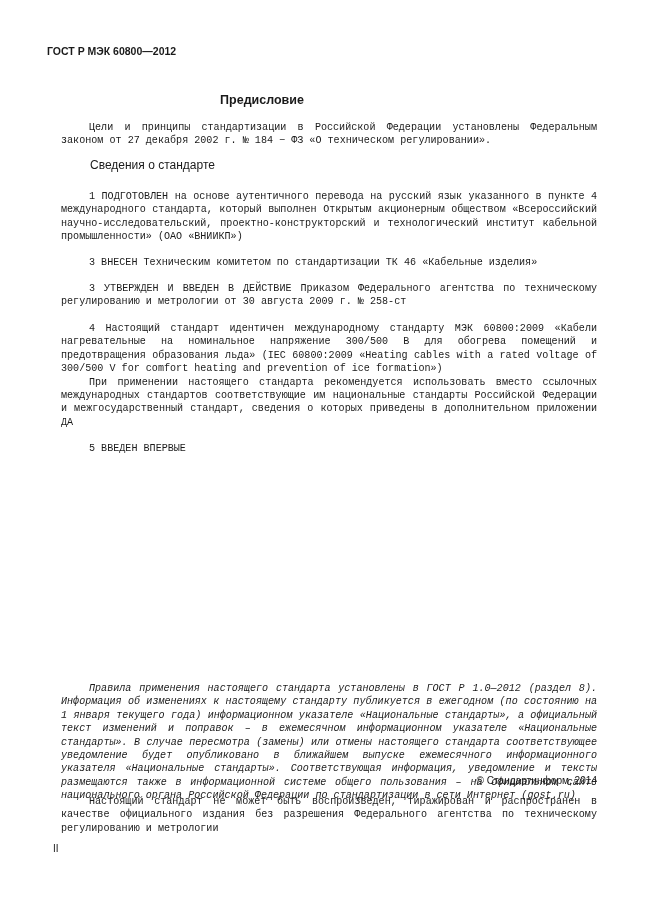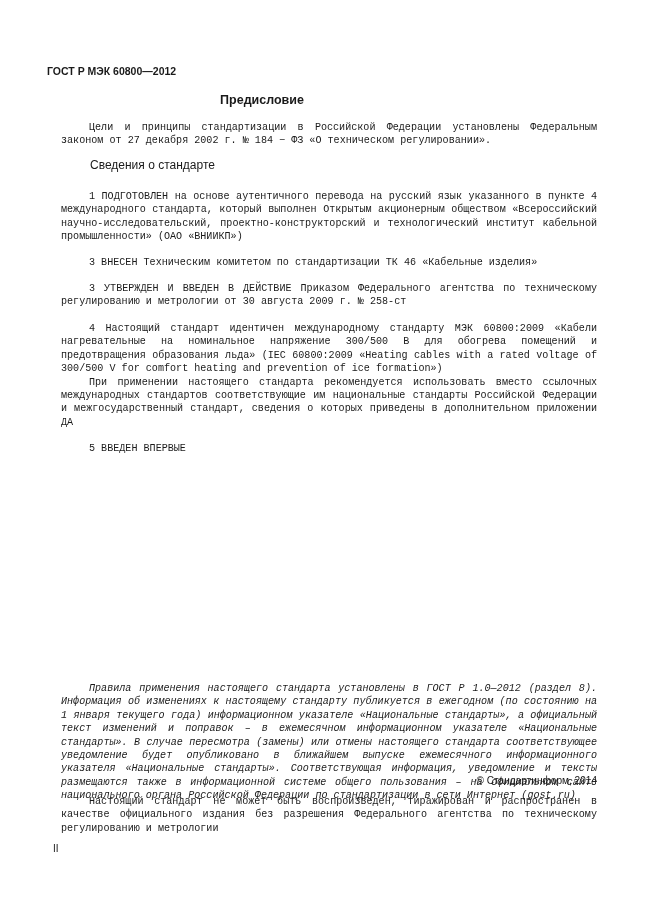--- a/index.html
+++ b/index.html
@@ -1,21 +1,21 @@
 <!DOCTYPE html>
 <html><head>
   <meta charset="utf-8">
   <style>
     html, body { margin: 0; padding: 0; background: #ffffff; }
     body {
       width: 646px; height: 913px; position: relative; overflow: hidden;
       font-family: "Liberation Sans", sans-serif; color: #1a1a1a;
     }
     .page-header {
-      position: absolute; left: 47px; top: 65px;
+      position: absolute; left: 47px; top: 45px;
       font-size: 10.5px; font-weight: bold; letter-spacing: 0;
     }
     .title {
       position: absolute; left: 0; width: 524px; top: 93px;
       text-align: center; font-size: 12.5px; font-weight: bold;
     }
     .text {
       position: absolute; left: 61px; width: 536px;
       font-size: 10.1px; line-height: 13.4px; text-align: justify;
     }

